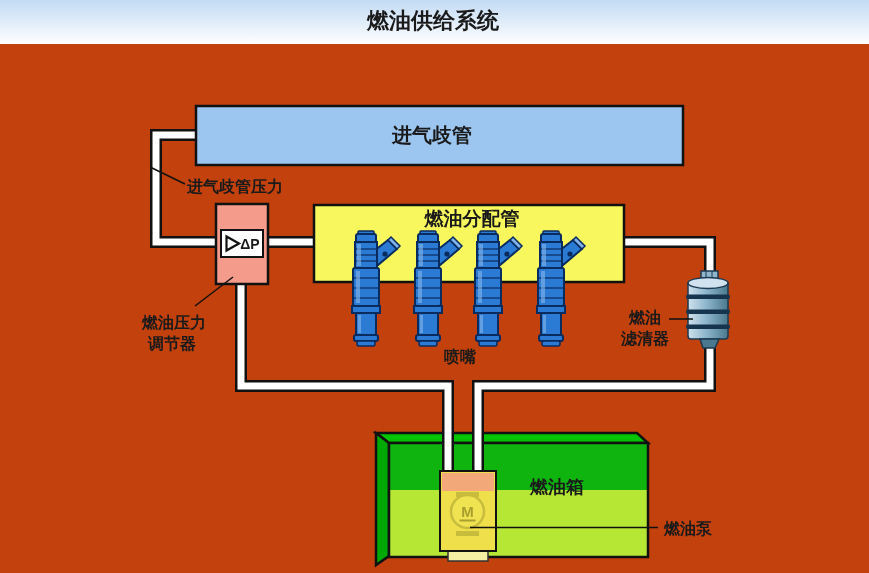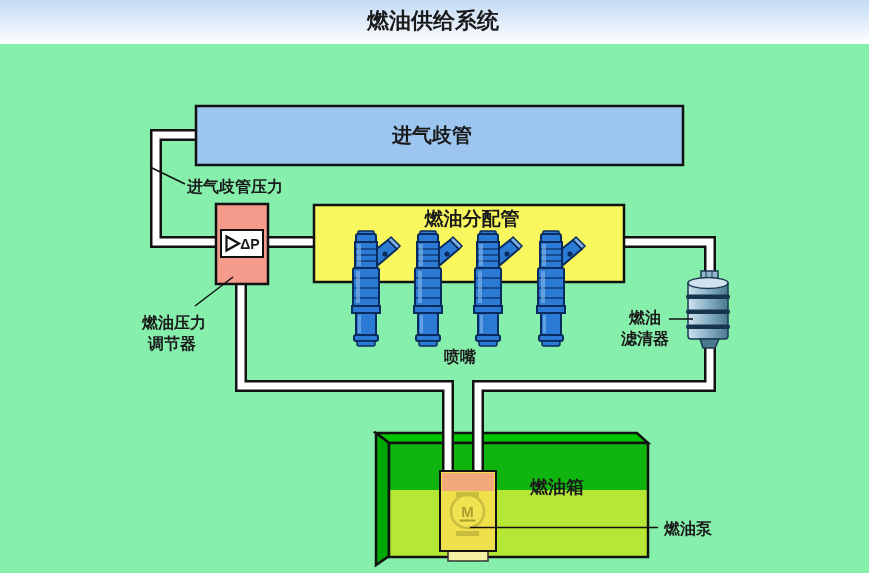--- a/index.html
+++ b/index.html
@@ -1,16 +1,16 @@
 <!DOCTYPE html>
 <html style="--header-top: #c3dbf4; --intake-fill: #9cc6f0; --rail-fill: #f8f85e; --regulator-fill: #f49b8b; --injector-blue: #2b7bd4; --injector-dark: #0a2b5e; --injector-light: #7fb2ea; --filter-light: #cfe2ee; --filter-mid: #8fb6cc; --filter-dark: #49788f; --filter-band: #16344e; --tank-top: #00c400; --tank-side: #00a806; --tank-front-dark: #0fb40f; --tank-front-light: #b7e735; --pump-top: #f2a878; --pump-body: #efdf4b; --pump-foot: #f5efa3; --pump-accent: #c8bc3c; --pump-text: #a89f2e;"><head>
 <meta charset="utf-8">
 <style>
   html,body{margin:0;padding:0;background:#fff;}
-  .stage{width:869px;height:573px;position:relative;background:#86efac;overflow:hidden;}
+  .stage{width:869px;height:573px;position:relative;background:#c2410c;overflow:hidden;}
   svg{display:block;}
   text{font-family:"Liberation Sans","DejaVu Sans",sans-serif;font-weight:bold;fill:#1a1a1a;}
   .title-text{font-size:22px;}
   .box-text{font-size:20px;}
   .rail-text{font-size:19px;}
   .tank-text{font-size:18px;}
   .note-text{font-size:16px;}
   .dp-text{font-size:14px;}
   .m-text{font-size:15px;fill:var(--pump-text);}
   .pipe-outer{fill:none;stroke:#111;stroke-width:12;stroke-linejoin:miter;stroke-linecap:butt;}

